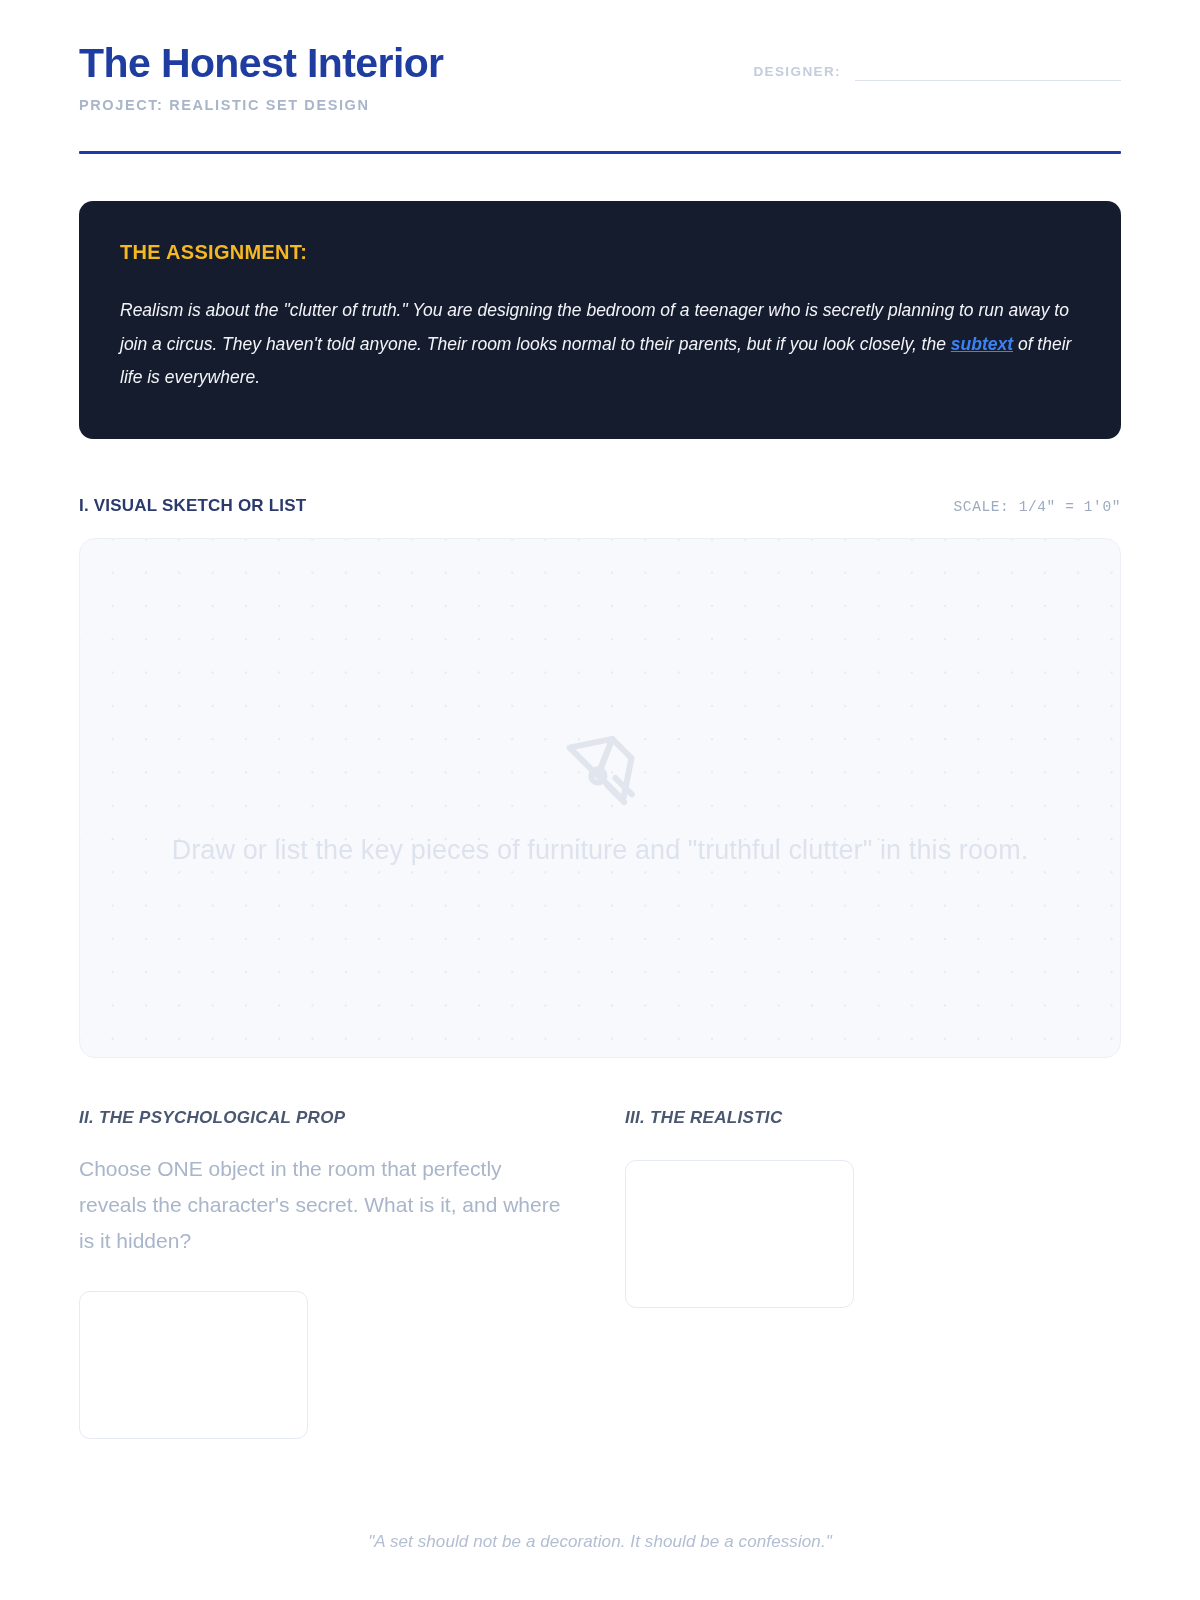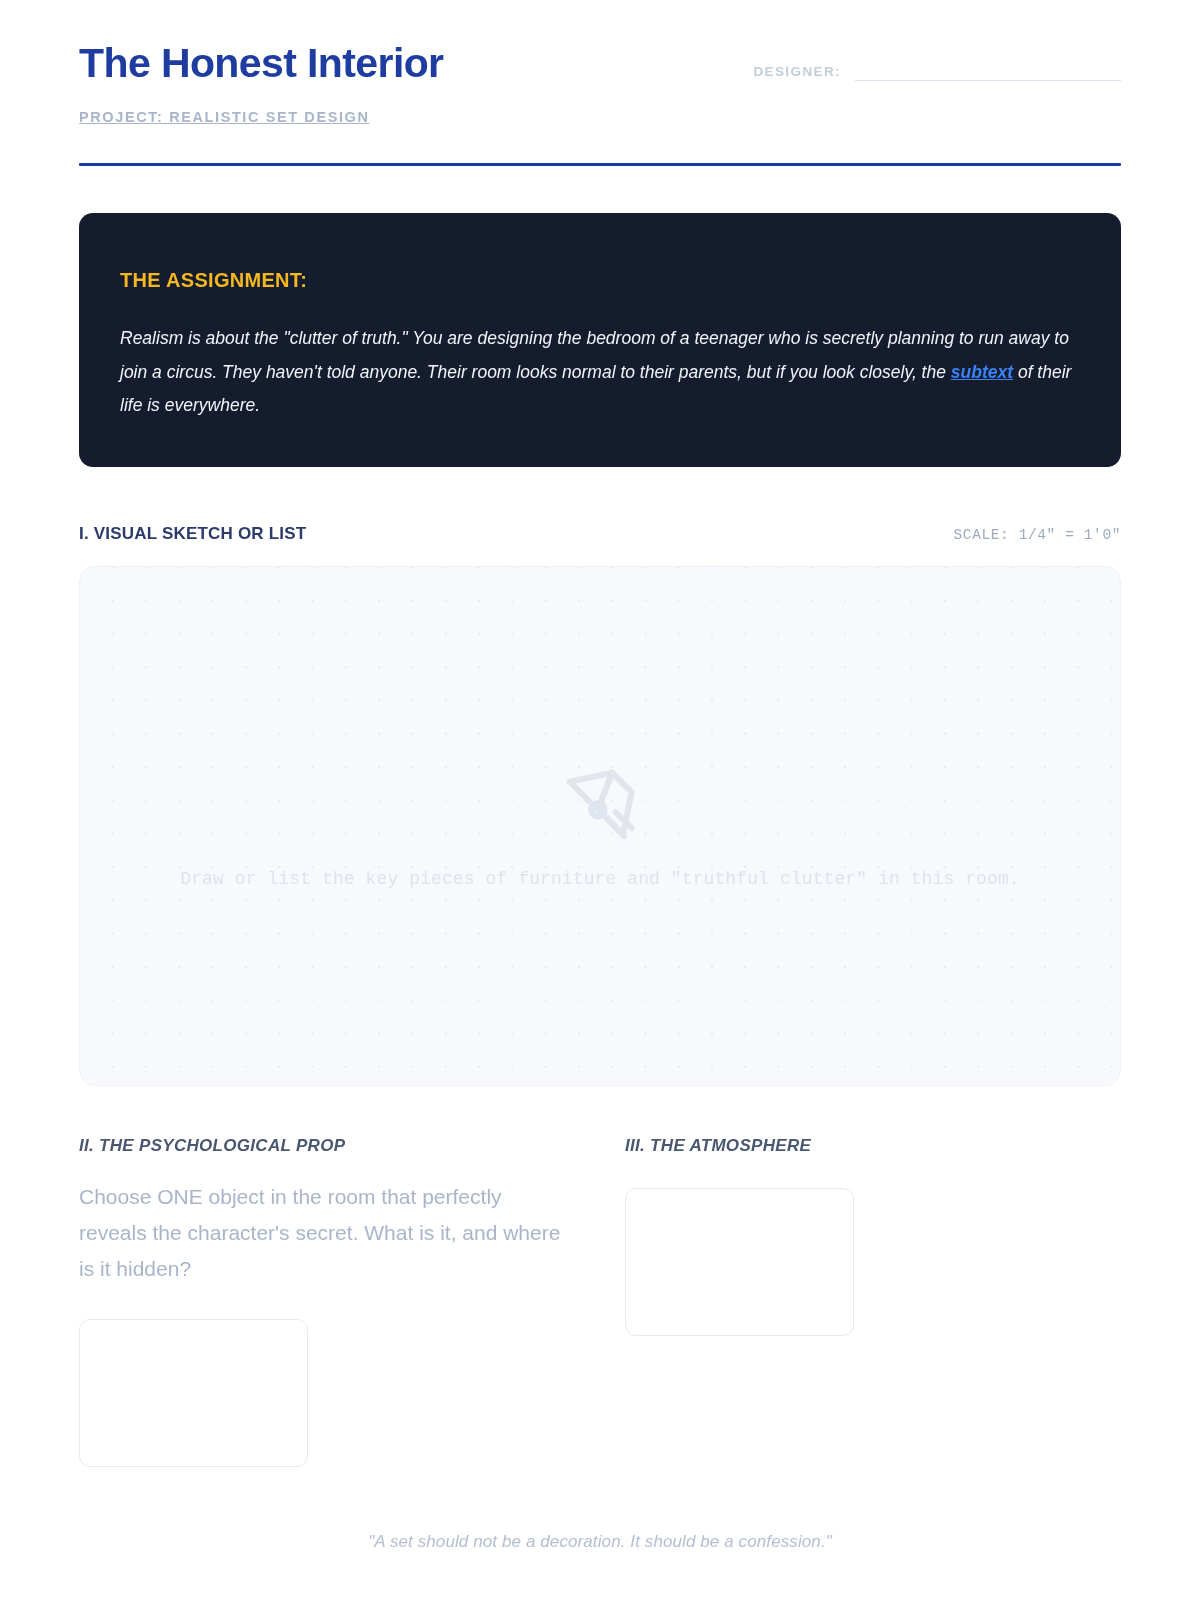--- a/index.html
+++ b/index.html
@@ -37,27 +37,26 @@
 
   .doc-title {
     font-size: 41px;
     font-weight: 700;
     color: #1f3da1;
     letter-spacing: -0.6px;
     line-height: 1.05;
     margin: 0;
   }
   .doc-subtitle {
-    margin: 24px 0 0 0;
+    margin: 12px 0 0 0;
     font-size: 14.5px;
     font-weight: 700;
     letter-spacing: 1.6px;
     color: #a9b5c9;
     text-transform: uppercase;
-    text-decoration: underline;
   }
 
   .designer-block {
     display: flex;
     align-items: flex-end;
     gap: 14px;
     padding-top: 16px;
   }
   .designer-label {
     font-size: 13.5px;
@@ -88,21 +87,21 @@
   }
 
   
   .assignment-card {
     margin-top: 47px;
     background: #141c2e;
     border-radius: 14px;
     padding: 40px 41px 44px 41px;
   }
   .assignment-heading {
-    margin: 16px 0 30px 0;
+    margin: 0 0 30px 0;
     font-size: 20px;
     font-weight: 700;
     letter-spacing: 0.3px;
     color: #f6b821;
   }
   .assignment-body {
     margin: 0;
     font-size: 17.5px;
     font-style: italic;
     line-height: 1.92;
@@ -151,25 +150,24 @@
     justify-content: center;
     overflow: hidden;
   }
   .sketch-icon {
     width: 84px;
     height: 84px;
     margin-bottom: 22px;
     opacity: 0.95;
   }
   .sketch-hint {
-    font-size: 18px;
+    font-size: 27px;
     color: #dde3ee;
     text-align: center;
     letter-spacing: 0.1px;
-    font-family: Liberation Mono, monospace;
   }
 
   
   .columns {
     margin-top: 50px;
     display: flex;
     gap: 50px;
   }
   .column { flex: 1 1 0; min-width: 0; }
 
@@ -260,20 +258,20 @@
   </div>
 
   <div class="columns">
     <div class="column">
       <h2 class="col-heading">II. THE PSYCHOLOGICAL PROP</h2>
       <p class="col-prompt">Choose ONE object in the room that perfectly reveals the character's secret. What is it, and where is it hidden?</p>
       <textarea class="answer-box" placeholder="" style=""></textarea>
     </div>
 
     <div class="column">
-      <h2 class="col-heading">III. THE ATMOSPHERE</h2>
+      <h2 class="col-heading">III. THE REALISTIC</h2>
       <textarea class="answer-box" placeholder="" style=""></textarea>
     </div>
   </div>
 
   <div class="footer-quote">"A set should not be a decoration. It should be a confession."</div>
 
 </div>
 
 </body></html>

